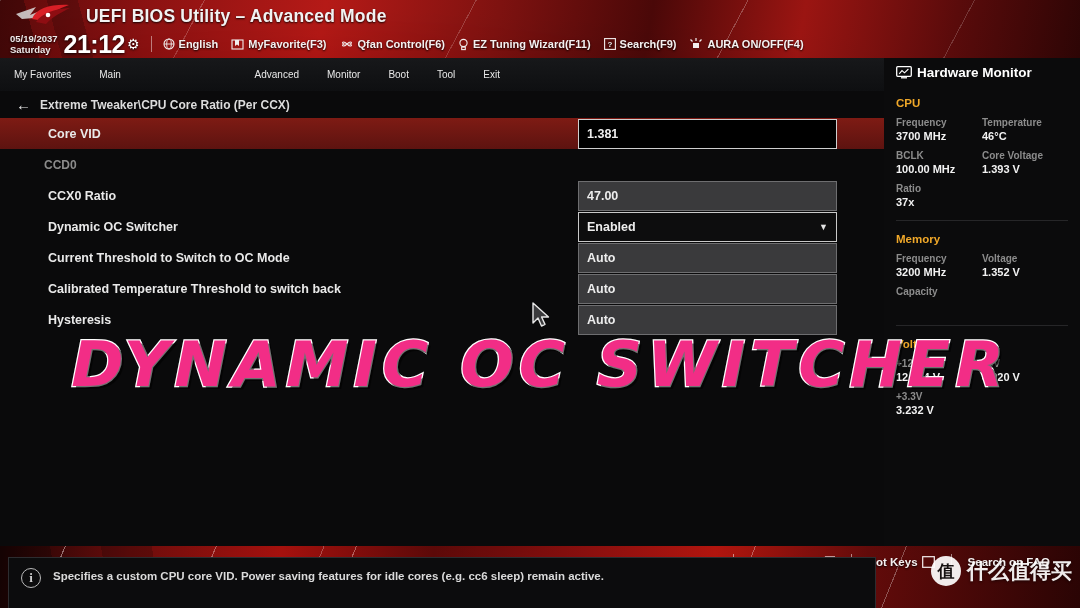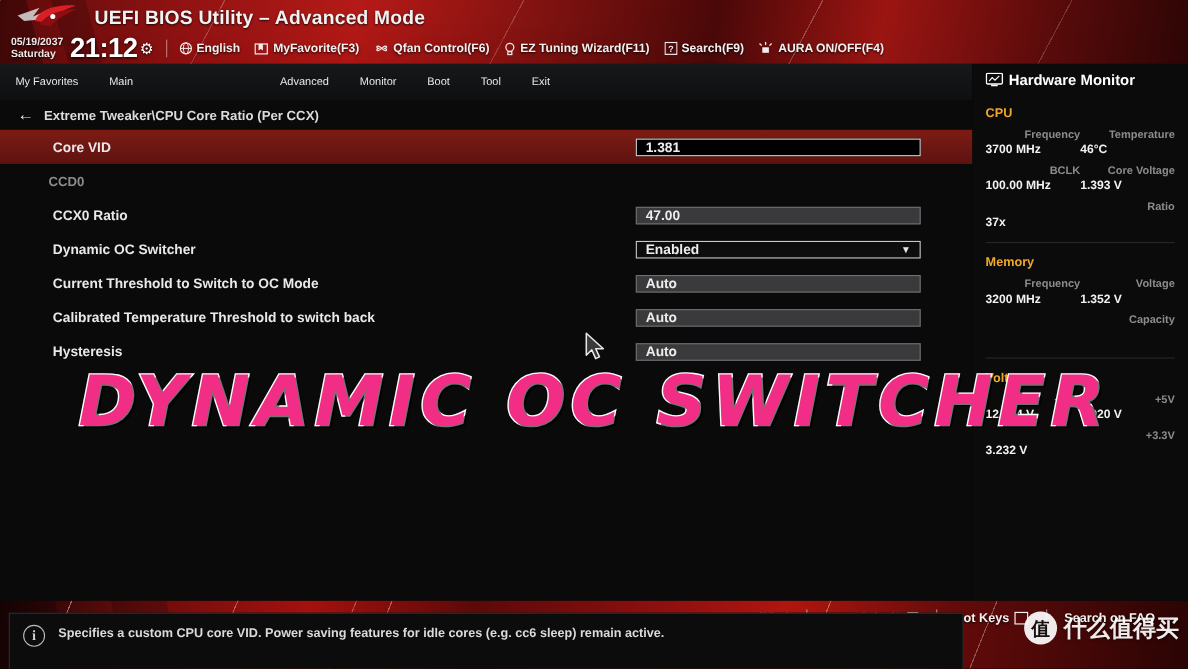--- a/index.html
+++ b/index.html
@@ -76,21 +76,21 @@
   .row {
     height:31px; display:flex; align-items:center; position:relative;
   }
   .row.hl { background:linear-gradient(#7e1b14,#5d1310); }
   .row .label {
     color:#e9e9e9; font-size:12.5px; font-weight:bold; padding-left:48px; flex:1;
     white-space:nowrap;
   }
   .row.section .label { color:#8b8b8b; font-weight:bold; padding-left:44px; font-size:12px; }
   .fld {
-    position:absolute; left:578px; width:259px; height:16px;
+    position:absolute; left:578px; width:259px; height:30px;
     display:flex; align-items:center; padding:0 8px;
     font-size:12.5px; font-weight:bold; color:#ededed;
   }
   .fld.edit { background:#000; border:1px solid #cfcfcf; }
   .fld.flat { background:#3a3a3c; border:1px solid #6e6e70; }
   .fld.drop { background:#0d0d0e; border:1px solid #c9c9c9; justify-content:space-between; }
   .caret { font-size:9px; color:#e4e4e4; }
 
   
   #helpbox {
@@ -111,21 +111,21 @@
     background:#0b0b0c; z-index:4; padding:0 12px;
   }
   #hw-title {
     display:flex; align-items:center; height:25px; color:#fff;
     font-size:13.5px; font-weight:bold; margin-top:2px;
   }
   .hw-sec { color:#f0a829; font-size:11.5px; font-weight:bold; margin-top:12px; }
   .hw-grid { display:flex; margin-top:8px; }
   .hw-cell { width:50%; }
   .hw-cell.full { width:100%; }
-  .hw-k { color:#8c8c8c; font-size:10px; font-weight:bold;text-align:right; }
+  .hw-k { color:#8c8c8c; font-size:10px; font-weight:bold; }
   .hw-v { color:#f2f2f2; font-size:11px; font-weight:bold; margin-top:2px; }
   .hw-div { height:1px; background:#262628; margin-top:12px; }
 
   
   #footer {
     position:absolute; left:0; top:546px; width:1080px; height:62px; z-index:3;
     background:
       linear-gradient(112deg, transparent 0 60px, rgba(255,255,255,.45) 60px 61px, transparent 61px),
       linear-gradient(112deg, transparent 0 200px, rgba(255,255,255,.38) 200px 201px, transparent 201px),
       linear-gradient(112deg, transparent 0 300px, rgba(255,255,255,.30) 300px 301px, transparent 301px),

